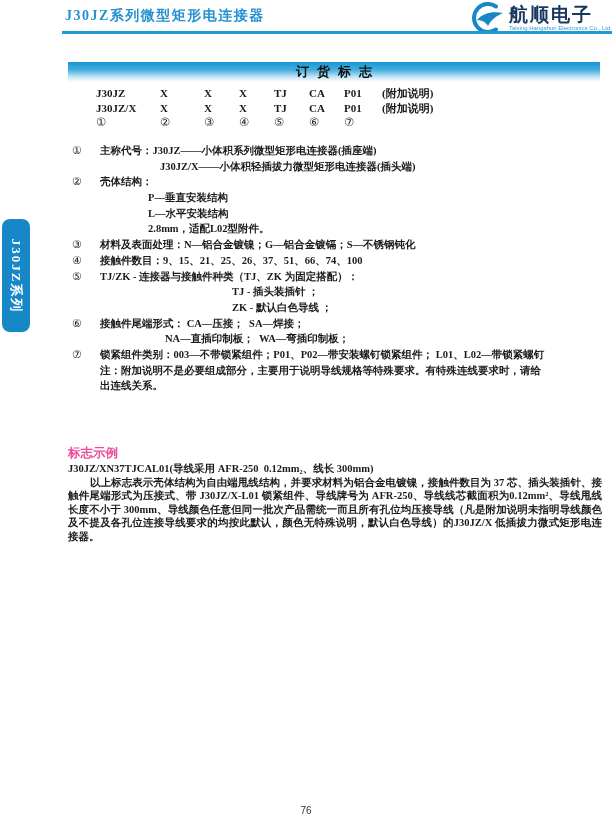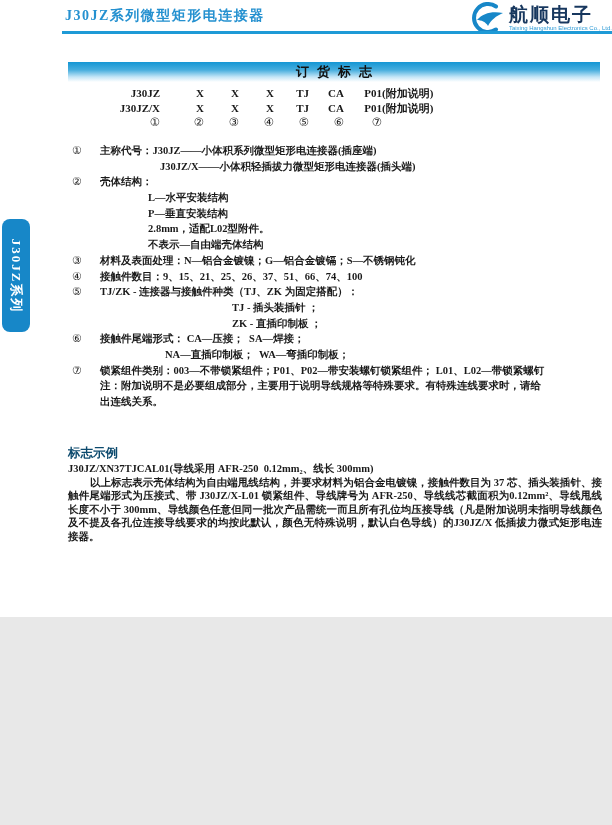--- a/index.html
+++ b/index.html
@@ -1,16 +1,16 @@
 <!DOCTYPE html>
 <html><head>
 <meta charset="utf-8">
 <style>
   html,body{margin:0;padding:0;background:#e8e8e8;}
-  .page{position:relative;width:612px;height:617px;background:#ffffff;margin:0 auto;
+  .page{position:relative;width:612px;height:825px;background:#ffffff;margin:0 auto;
         font-family:"Liberation Serif","DejaVu Serif",serif;color:#1a1a1a;overflow:hidden;}
   
   .header-title{position:absolute;left:65px;top:7px;font-size:14px;font-weight:bold;
         color:#2591d0;letter-spacing:1.5px;white-space:nowrap;}
   .header-rule{position:absolute;left:62px;top:31px;width:550px;height:3px;background:#1e9ad6;}
   .logo{position:absolute;right:0;top:2px;display:flex;align-items:center;}
   .logo svg{display:block;margin-right:3px;}
   .logo-name{font-size:19px;font-weight:bold;color:#17375e;letter-spacing:2px;
         font-family:"Liberation Sans","DejaVu Sans",sans-serif;white-space:nowrap;line-height:20px;}
   .logo-tagline{font-size:6px;color:#2e9bd6;white-space:nowrap;
@@ -22,34 +22,34 @@
         font-weight:bold;letter-spacing:2px;}
   
   .order-bar{position:absolute;left:68px;top:62px;width:532px;height:20px;
         background:linear-gradient(180deg,#1496d4 0%,#47aede 40%,#c4e6f7 75%,#ffffff 100%);
         display:flex;align-items:center;justify-content:center;}
   .order-bar span{font-size:13px;font-weight:bold;color:#111111;letter-spacing:8px;text-indent:8px;}
   .order-rows{position:absolute;left:96px;top:86px;width:500px;}
   .orow{display:grid;grid-template-columns:64px 44px 35px 35px 35px 35px 38px 140px;
         line-height:14.5px;font-size:11px;font-weight:bold;}
   .orow.circles{font-weight:normal;font-size:11.5px;line-height:15px;}
-  .ocell{text-align:right;white-space:nowrap;}
+  .ocell{text-align:left;white-space:nowrap;}
   .ocell.last{text-align:left;}
   
   .spec{position:absolute;left:68px;top:143px;width:540px;font-size:10.5px;font-weight:600;}
   .sline{position:relative;height:15.7px;line-height:15.7px;white-space:pre;}
   .sline .num{position:absolute;left:4px;top:0;font-weight:normal;font-size:11px;}
   .sline .txt{display:block;}
   .ind-label{padding-left:32px;}
   .ind-sub1{padding-left:92px;}
   .ind-sub2{padding-left:80px;}
   .ind-sub3{padding-left:164px;}
   .ind-sub4{padding-left:97px;}
   
-  .example-heading{position:absolute;left:68px;top:445px;font-size:12.5px;font-weight:bold;color:#0c4a6e;}
+  .example-heading{position:absolute;left:68px;top:445px;font-size:12.5px;font-weight:bold;color:#ec4899;}
   .example-code{position:absolute;left:68px;top:462px;font-size:10.5px;font-weight:600;white-space:pre;}
   .example-para{position:absolute;left:68px;top:476px;width:534px;font-size:10.5px;font-weight:600;
         line-height:13.4px;text-align:justify;text-indent:22px;margin:0;}
   
   .footer{position:absolute;left:0;top:805px;width:100%;text-align:center;font-size:10px;color:#333333;
         font-family:Liberation Sans, sans-serif;}
 </style>
 </head>
 <body>
 
@@ -105,29 +105,28 @@
       <span class="ocell">⑥</span>
       <span class="ocell">⑦</span>
       <span class="ocell last"></span>
     </div>
   </div>
 
   <div class="spec">
     <div class="sline"><span class="num">①</span><span class="txt ind-label">主称代号：J30JZ——小体积系列微型矩形电连接器(插座端)</span></div>
     <div class="sline"><span class="txt ind-sub1">J30JZ/X——小体积轻插拔力微型矩形电连接器(插头端)</span></div>
     <div class="sline"><span class="num">②</span><span class="txt ind-label">壳体结构：</span></div>
+    <div class="sline"><span class="txt ind-sub2">P—垂直安装结构</span></div>
     <div class="sline"><span class="txt ind-sub2">L—水平安装结构</span></div>
-    <div class="sline"><span class="txt ind-sub2">P—垂直安装结构</span></div>
     <div class="sline"><span class="txt ind-sub2">2.8mm，适配L02型附件。</span></div>
-    <div class="sline"><span class="txt ind-sub2">不表示—自由端壳体结构</span></div>
     <div class="sline"><span class="num">③</span><span class="txt ind-label">材料及表面处理：N—铝合金镀镍；G—铝合金镀镉；S—不锈钢钝化</span></div>
     <div class="sline"><span class="num">④</span><span class="txt ind-label">接触件数目：9、15、21、25、26、37、51、66、74、100</span></div>
     <div class="sline"><span class="num">⑤</span><span class="txt ind-label">TJ/ZK - 连接器与接触件种类（TJ、ZK 为固定搭配）：</span></div>
     <div class="sline"><span class="txt ind-sub3">TJ - 插头装插针 ；</span></div>
-    <div class="sline"><span class="txt ind-sub3">ZK - 直插印制板 ；</span></div>
+    <div class="sline"><span class="txt ind-sub3">ZK - 默认白色导线 ；</span></div>
     <div class="sline"><span class="num">⑥</span><span class="txt ind-label">接触件尾端形式： CA—压接；  SA—焊接；</span></div>
     <div class="sline"><span class="txt ind-sub4">NA—直插印制板；  WA—弯插印制板；</span></div>
     <div class="sline"><span class="num">⑦</span><span class="txt ind-label">锁紧组件类别：003—不带锁紧组件；P01、P02—带安装螺钉锁紧组件； L01、L02—带锁紧螺钉</span></div>
     <div class="sline"><span class="txt ind-label">注：附加说明不是必要组成部分，主要用于说明导线规格等特殊要求。有特殊连线要求时，请给</span></div>
     <div class="sline"><span class="txt ind-label">出连线关系。</span></div>
   </div>
 
   <div class="example-heading">标志示例</div>
   <div class="example-code">J30JZ/XN37TJCAL01(导线采用 AFR-250  0.12mm₂、线长 300mm)</div>
   <p class="example-para">以上标志表示壳体结构为自由端甩线结构，并要求材料为铝合金电镀镍，接触件数目为 37 芯、插头装插针、接触件尾端形式为压接式、带 J30JZ/X-L01 锁紧组件、导线牌号为 AFR-250、导线线芯截面积为0.12mm²、导线甩线长度不小于 300mm、导线颜色任意但同一批次产品需统一而且所有孔位均压接导线（凡是附加说明未指明导线颜色及不提及各孔位连接导线要求的均按此默认，颜色无特殊说明，默认白色导线）的J30JZ/X 低插拔力微式矩形电连接器。</p>

